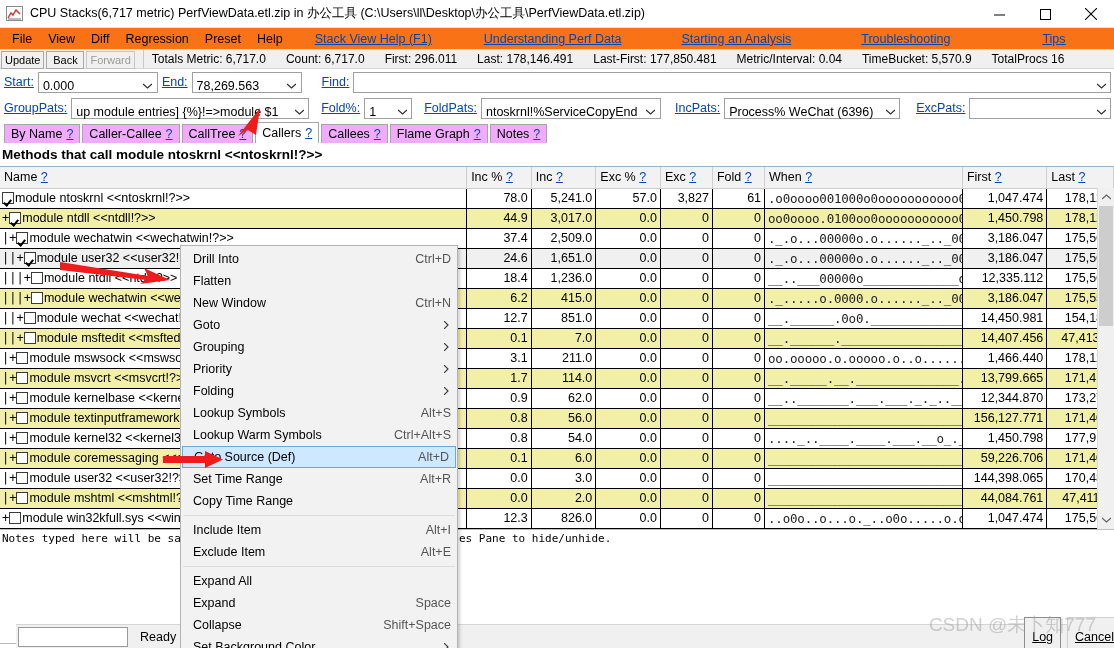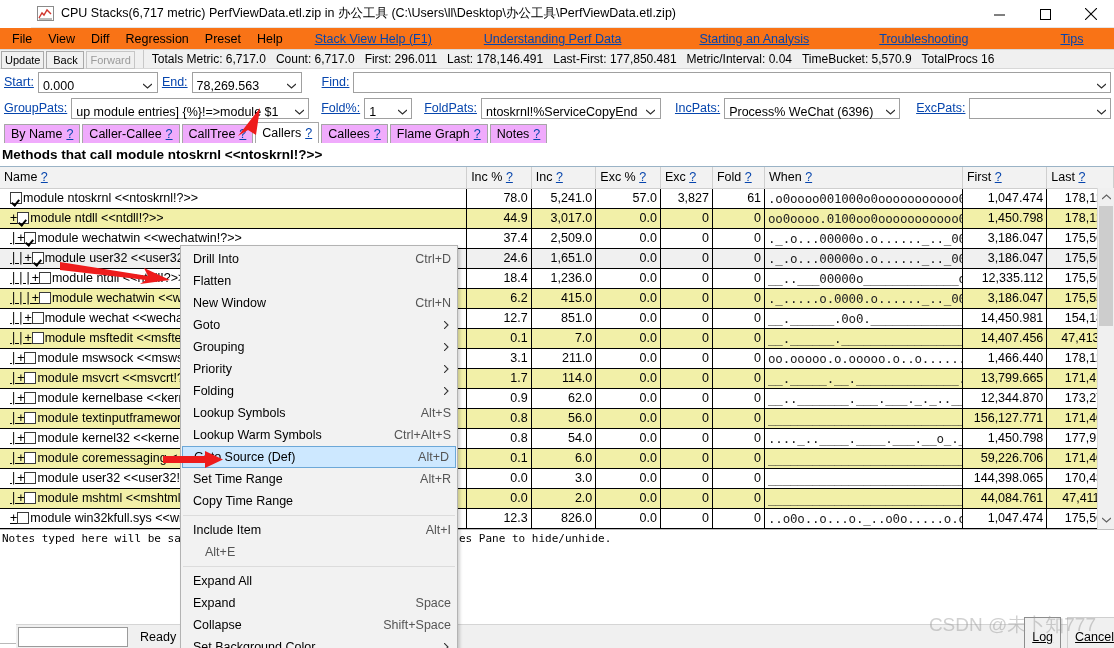--- a/index.html
+++ b/index.html
@@ -13,21 +13,20 @@
     overflow:hidden;
     position:relative;
     -webkit-font-smoothing:antialiased;
   }
 
   
   .titlebar {
     height:28px; display:flex; align-items:center;
     background:#ffffff; border-bottom:1px solid #e6e6e6;
     position:relative;
-    margin-left:31px;
   }
   .title-icon {
     width:17px; height:15px; margin-left:6px; margin-right:7px;
     border:1px solid #8a8a8a; background:#ffffff; position:relative; overflow:hidden;
     flex:0 0 auto;
   }
   .title-icon svg { display:block; }
   .title-text { font-size:12.5px; color:#000; white-space:nowrap; }
   .win-btns { position:absolute; right:0; top:0; height:28px; display:flex; }
   .win-btn { width:46px; height:28px; display:flex; align-items:center; justify-content:center; }
@@ -52,21 +51,21 @@
   }
   .tbtn {
     display:flex; align-items:center; justify-content:center;
     border:1px solid #a9a9a9; background:#f0f0f0;
     font-size:11px; margin:1px 2px 1px 0; padding:8px 3px; min-width:38px; line-height:1;
   }
   .tbtn.first { margin-left:1px; }
   .tbtn.disabled { color:#9a9a9a; border-color:#c6c6c6; }
   .totals {
     display:flex; align-items:center; white-space:nowrap; margin-left:6px;
-    border-left:1px solid #c8c8c8; padding-left:8px; gap:10px;
+    border-left:1px solid #c8c8c8; padding-left:8px; gap:20px;
   }
 
   
   .fieldrow { height:26px; display:flex; align-items:center; background:#ffffff; gap:0; }
   .flabel {
     color:#0645ad; text-decoration:underline; white-space:nowrap;
     font-size:12.5px; padding:0 4px 0 4px;
   }
   .fbox {
     height:21px; border:1px solid #a0a0a0; background:#fff;
@@ -106,21 +105,21 @@
   table.grid th {
     background:#f2f2f2; border-right:1px solid #cfcfcf; border-bottom:1px solid #cfcfcf;
     font-weight:normal; text-align:left; padding:2px 4px; height:21px; white-space:nowrap;
   }
   table.grid th .q { color:#0645ad; text-decoration:underline; }
   table.grid td {
     border-right:1px solid #000; border-bottom:1px solid #000;
     padding:0 3px; height:20px; white-space:nowrap; overflow:hidden;
     font-size:12.5px;
   }
-  table.grid td.name { border-right:1px solid #000; padding-left:10px;text-decoration:underline; }
+  table.grid td.name { border-right:1px solid #000; padding-left:2px; }
   table.grid tr.odd td { background:#ffffff; }
   table.grid tr.hl td { background:#f2f0a8; }
   table.grid tr.sel td { background:#f0f0f0; }
   .num { text-align:right; }
   .when {
     font-family:"DejaVu Sans Mono", monospace; font-size:9px; letter-spacing:-0.2px;
     color:#222; overflow:hidden;
   }
 
   .indent { font-family:"DejaVu Sans Mono", monospace; font-size:12px; letter-spacing:0px; }
@@ -230,21 +229,21 @@
 <div class="menubar">
   <div class="menu-item">File</div>
   <div class="menu-item">View</div>
   <div class="menu-item">Diff</div>
   <div class="menu-item">Regression</div>
   <div class="menu-item">Preset</div>
   <div class="menu-item">Help</div>
   <div class="menu-links">
     <a class="menu-link" style="margin-left:12px" href="#">Stack View Help (F1)</a>
     <a class="menu-link" style="margin-left:52px" href="#">Understanding Perf Data</a>
-    <a class="menu-link" style="margin-left:78px" href="#">Starting an Analysis</a>
+    <a class="menu-link" style="margin-left:60px" href="#">Starting an Analysis</a>
     <a class="menu-link" style="margin-left:70px" href="#">Troubleshooting</a>
     <a class="menu-link" style="margin-left:92px" href="#">Tips</a>
   </div>
 </div>
 
 <div class="toolrow">
   <div class="tbtn first">Update</div>
   <div class="tbtn">Back</div>
   <div class="tbtn disabled">Forward</div>
   <div class="totals">
@@ -669,20 +668,21 @@
     </div>
     <div class="ctxitem">
       <span class="lbl">Copy Time Range</span>
     </div>
     <div class="ctxsep"></div>
     <div class="ctxitem">
       <span class="lbl">Include Item</span>
       <span class="acc">Alt+I</span>
     </div>
     <div class="ctxitem">
+      <span class="lbl">Exclude Item</span>
       <span class="acc">Alt+E</span>
     </div>
     <div class="ctxsep"></div>
     <div class="ctxitem">
       <span class="lbl">Expand All</span>
     </div>
     <div class="ctxitem">
       <span class="lbl">Expand</span>
       <span class="acc">Space</span>
     </div>

